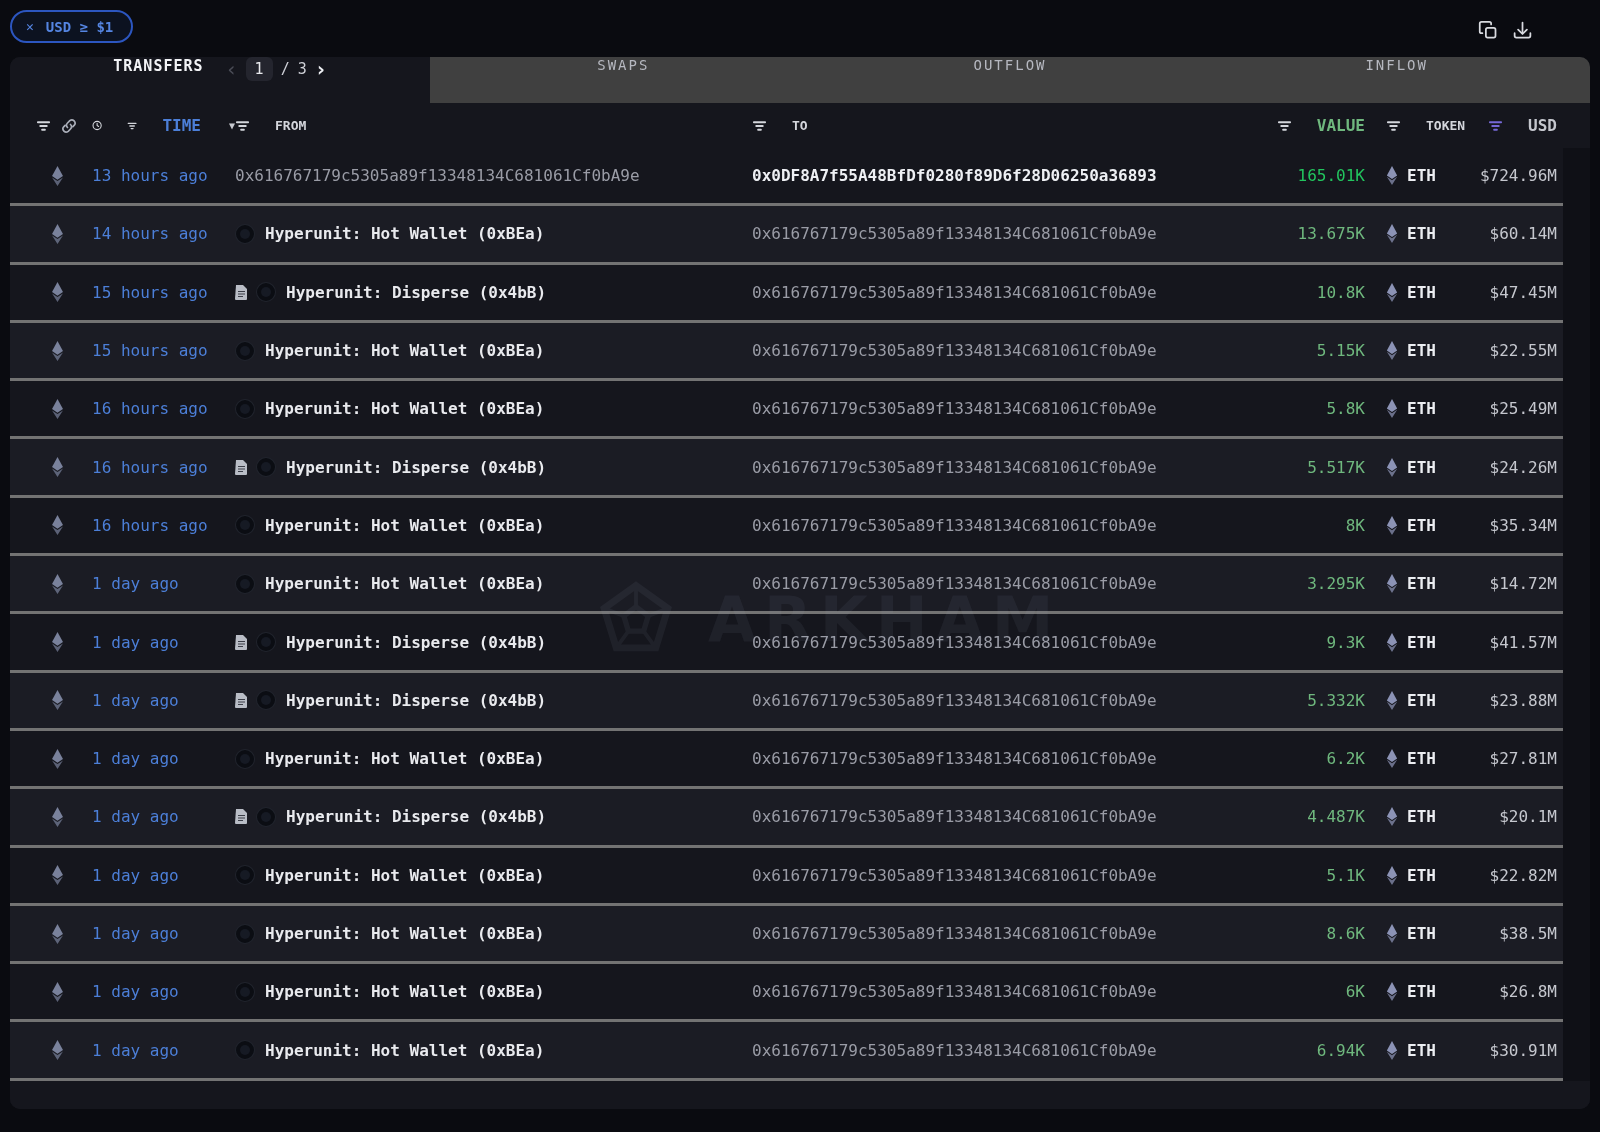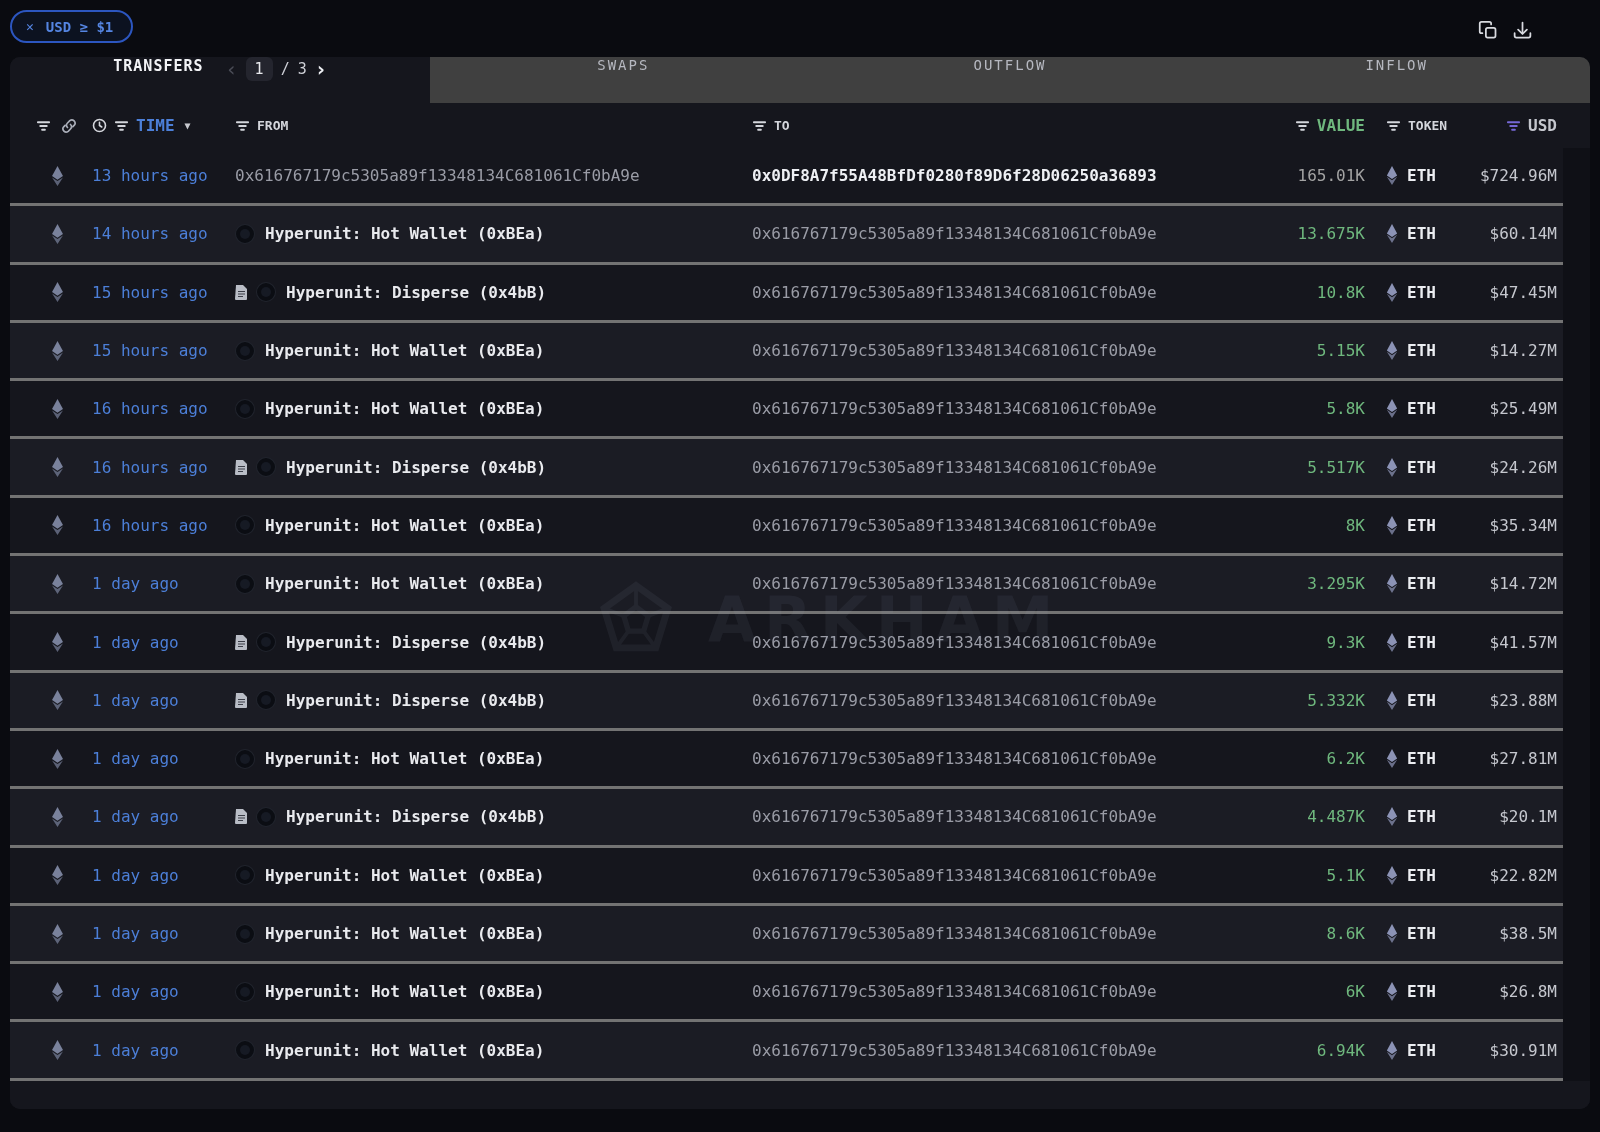--- a/index.html
+++ b/index.html
@@ -37,37 +37,37 @@
   .c-icon  { width:70px; display:flex; justify-content:center; align-items:center; }
   .c-time  { width:143px; }
   .c-from  { width:517px; display:flex; align-items:center; }
   .c-to    { width:483px; }
   .c-value { width:130px; text-align:right; }
   .c-token { width:85px; margin-left:21px; display:flex; align-items:center; gap:9px; }
   .c-usd   { width:86px; text-align:right; }
 
   
   .thead { height:45px; background:#15161d; color:#d4d6dc; font-size:13px; font-weight:bold; }
-  .thead .hcell { display:flex; align-items:center; gap:7px; }
+  .thead .hcell { display:flex; align-items:center; gap:25px; }
   .thead .c-icon { justify-content:flex-start; padding-left:14px; gap:10px; }
   .thead .c-value { justify-content:flex-end; display:flex; }
   .thead .c-usd { justify-content:flex-end; display:flex; }
   .caret { font-size:10px; color:#c7c9cf; margin-left:3px; }
 
   
   .rows { position:relative; }
   .gutter { position:absolute; right:0; top:0; width:27px; height:100%; background:#0f1016; }
   .row { height:58.3px; background:#15161d; border-bottom:3px solid #737373; cursor:pointer; }
   .row.alt { background:#1b1c24; }
   .c-time { color:#4c7fd8; font-size:16px; }
   .from-label, .to-label { font-size:16px; color:#9a9ca6; }
   .row .from-label.entity { color:#e9eaee; font-weight:bold; margin-left:10px; }
   .row .to-label.bold { color:#eef0f4; font-weight:bold; }
   .c-value { font-size:16px; color:#6fb87e; }
-  .row.out .c-value { color:#a3a3a3; }
+  .row.out .c-value { color:#22c55e; }
   .tok-label { font-size:16px; font-weight:bold; color:#eceef2; }
   .c-usd { font-size:16px; color:#c5c7ce; }
   .avatar { width:20px; height:20px; border-radius:50%; background:#0b0d13; flex:0 0 auto;
     border:1px solid rgba(130,140,160,0.18); position:relative; overflow:hidden; }
   .avatar::after { content:""; position:absolute; inset:4px; border-radius:50%;
     background:#161a24; }
   .doc-icon { margin-right:8px; display:flex; flex:0 0 auto; }
   .row .c-from.addr .from-label { margin-left:0; }
 
   .tfoot { height:28px; background:#15161d; }
@@ -272,21 +272,21 @@
       <span class="to-label">0x616767179c5305a89f13348134C681061Cf0bA9e</span>
     </div>
     <div class="c-value">5.15K</div>
     <div class="c-token">
       <svg width="12" height="19" viewBox="0 0 14 22" fill="#99a1c6">
         <path d="M7 0 L13 11 L7 15 L1 11 Z" opacity="0.9"></path>
         <path d="M7 16.6 L13 12.6 L7 22 L1 12.6 Z" opacity="0.65"></path>
       </svg>
       <span class="tok-label">ETH</span>
     </div>
-    <div class="c-usd">$14.27M</div>
+    <div class="c-usd">$22.55M</div>
   </div>
         <div class="row cols">
     <div class="c-icon">
       <svg width="13" height="20" viewBox="0 0 14 22" fill="#8b94b2">
         <path d="M7 0 L13 11 L7 15 L1 11 Z" opacity="0.85"></path>
         <path d="M7 16.6 L13 12.6 L7 22 L1 12.6 Z" opacity="0.6"></path>
       </svg>
     </div>
     <div class="c-time">16 hours ago</div>
     <div class="c-from">

